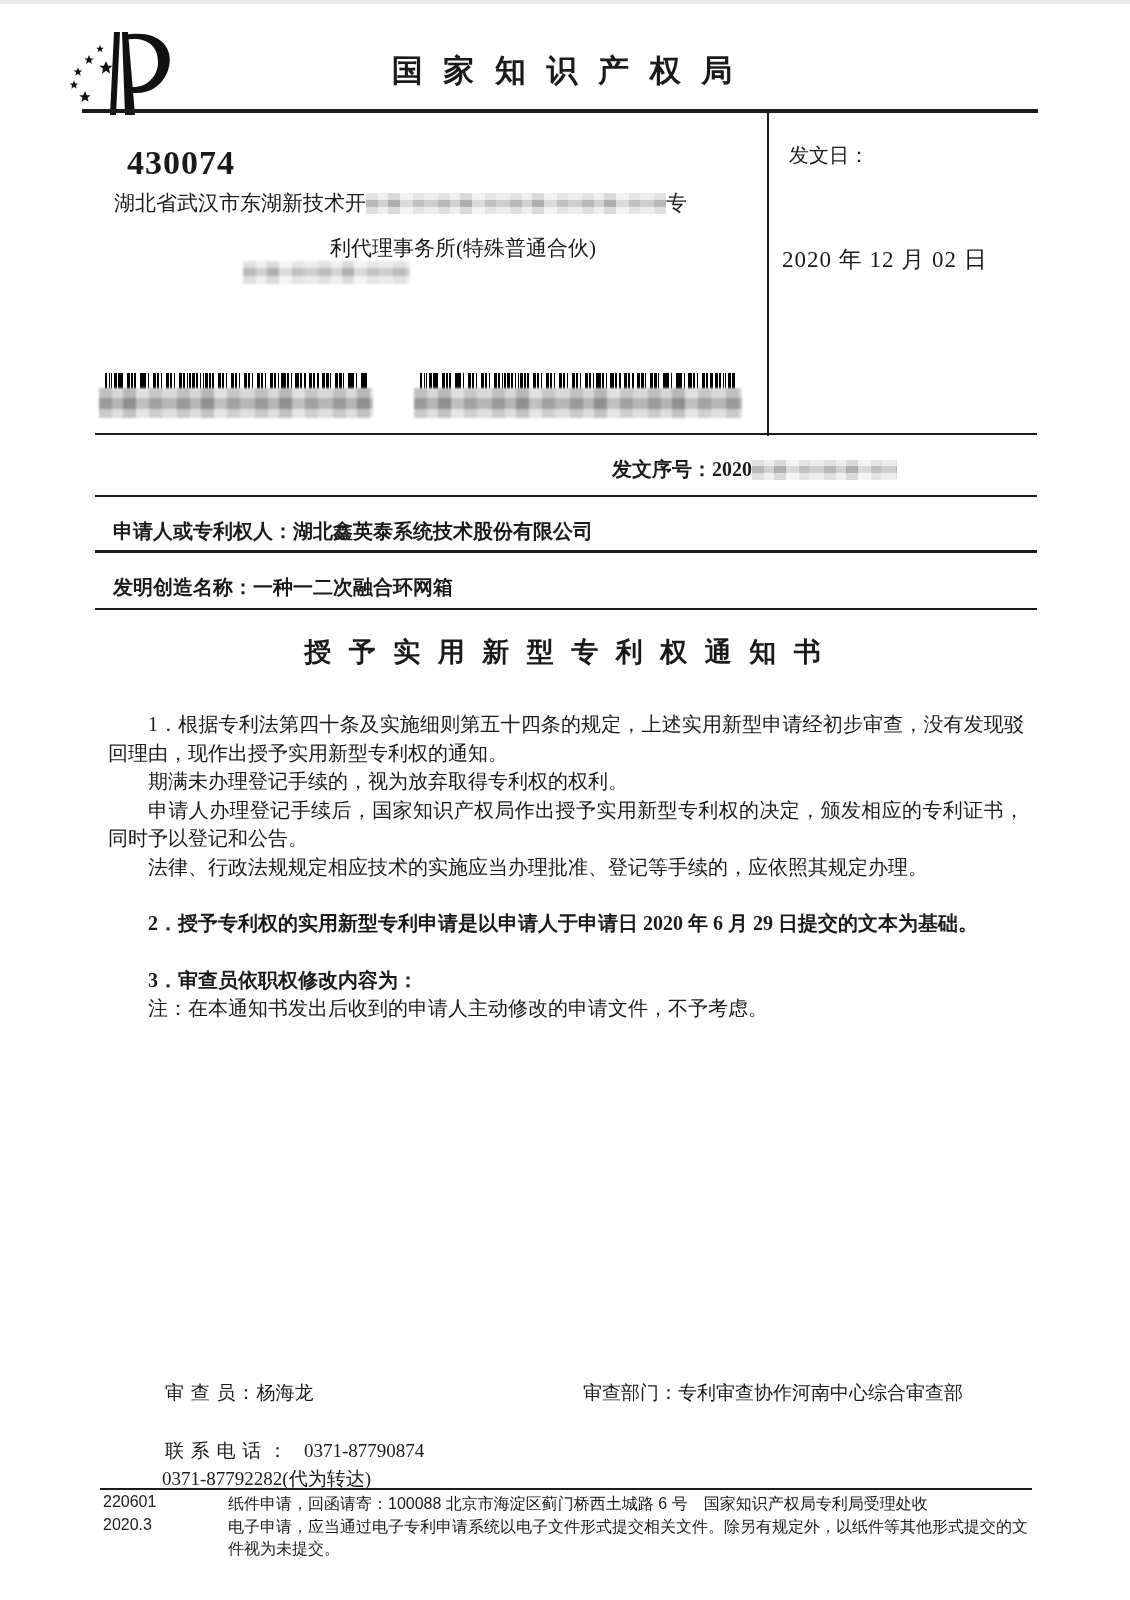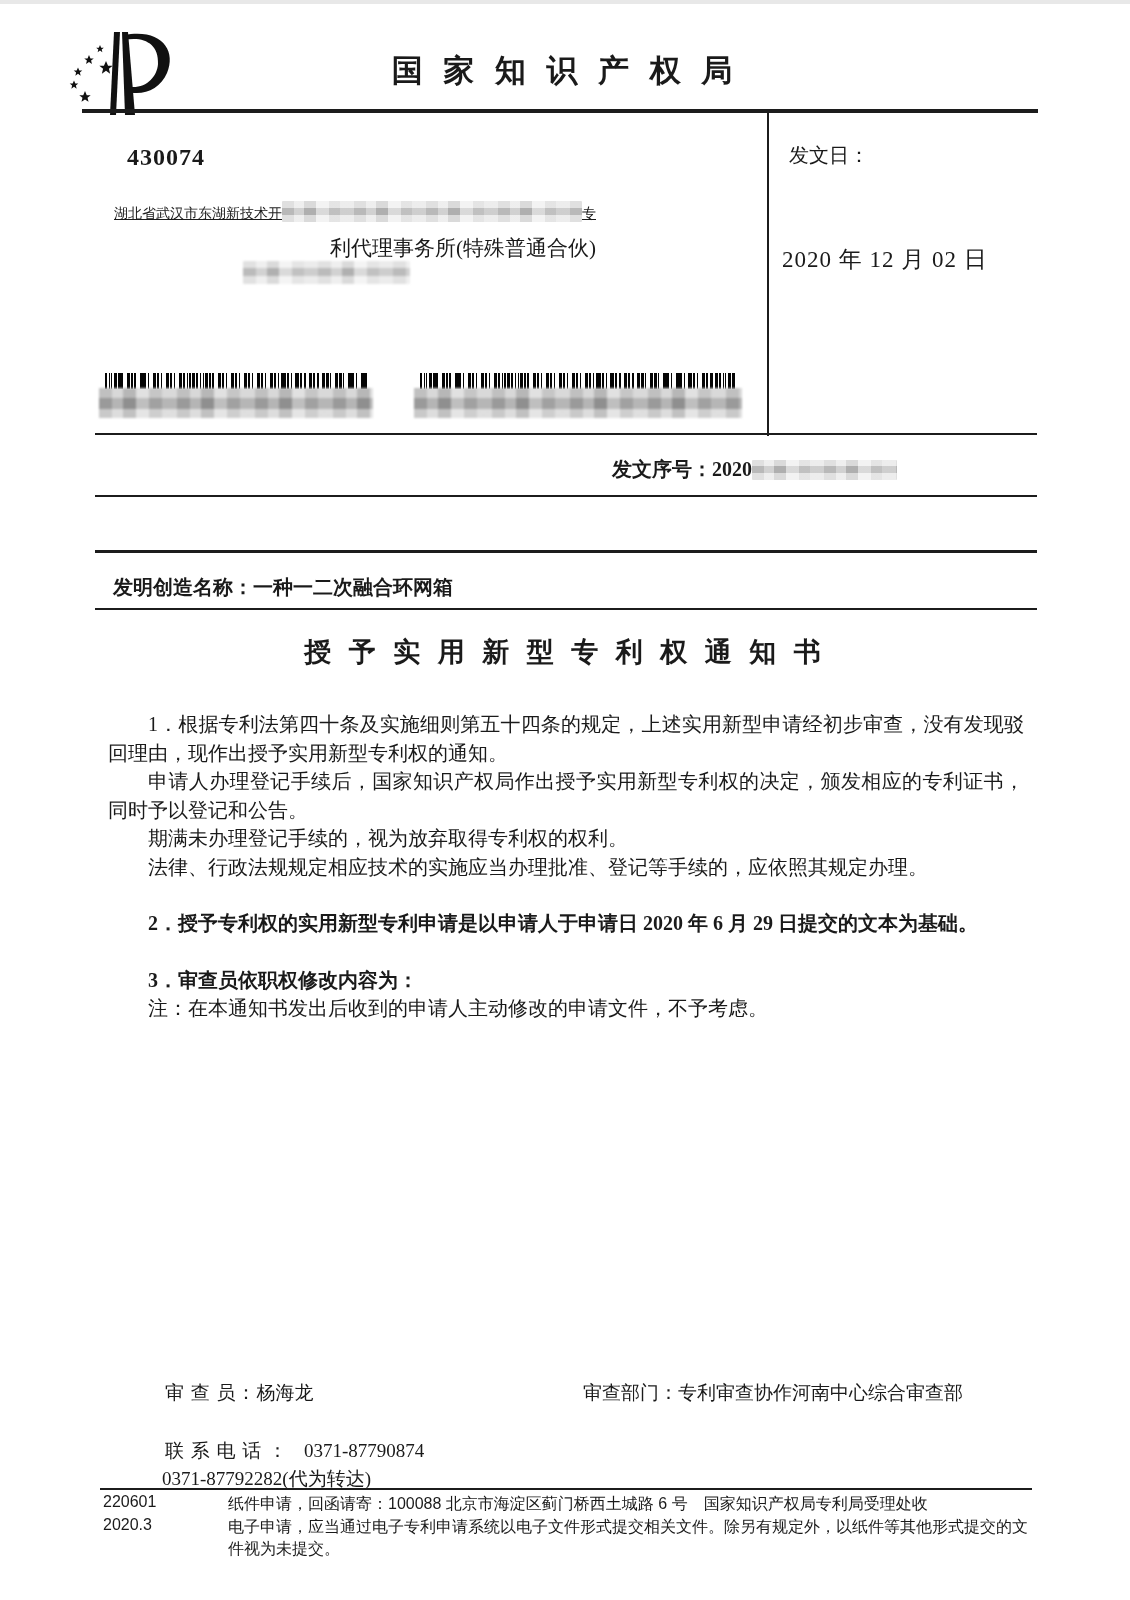--- a/index.html
+++ b/index.html
@@ -15,22 +15,22 @@
 
   
   .agency-title{left:0;right:0;top:46px;text-align:center;
     font-size:31px;font-weight:bold;letter-spacing:6px;white-space:nowrap;}
 
   
   .dispatch-label{left:789px;top:138px;font-size:20px;}
   .dispatch-date{left:782px;top:240px;font-size:23px;letter-spacing:1px;white-space:nowrap;}
 
   
-  .postal-code{left:127px;top:140px;font-size:24px;font-weight:bold;letter-spacing:1px;}
-  .addr1{left:114px;top:197px;font-size:14px;white-space:nowrap;text-decoration:underline;}
+  .postal-code{left:127px;top:140px;font-size:34px;font-weight:bold;letter-spacing:1px;}
+  .addr1{left:114px;top:185px;font-size:21px;white-space:nowrap;}
   .addr2{left:330px;top:230px;font-size:21px;white-space:nowrap;}
 
   
   .redact{
     display:inline-block;vertical-align:-4px;height:21px;border-radius:1px;
     background-image:
       repeating-linear-gradient(0deg, rgba(255,255,255,.45) 0 7px, rgba(0,0,0,.07) 7px 14px),
       repeating-linear-gradient(90deg,#c7c7c7 0 12px,#e1e1e1 12px 22px,#bcbcbc 22px 34px,#eaeaea 34px 47px,#cfcfcf 47px 58px,#dedede 58px 72px);
     filter:blur(.7px);
   }
@@ -120,35 +120,38 @@
   <div class="bcblur" style="left:414px;top:384px;width:328px;"></div>
 
   <div class="hline" style="left:95px;top:429px;width:942px;height:2px;"></div>
 
   <div class="field" style="left:612px;top:452px;">
     <span>发文序号：</span><span class="val">2020</span><span class="redact" style="width:145px;height:20px;"></span>
   </div>
 
   <div class="hline" style="left:95px;top:491px;width:942px;height:2px;"></div>
 
+  <div class="field" style="left:113px;top:514px;">
+    <span>申请人或专利权人：</span><span class="val">湖北鑫英泰系统技术股份有限公司</span>
+  </div>
 
   <div class="hline" style="left:95px;top:546px;width:942px;height:3px;"></div>
 
   <div class="field" style="left:113px;top:570px;">
     <span>发明创造名称：</span><span class="val">一种一二次融合环网箱</span>
   </div>
 
   <div class="hline" style="left:95px;top:604px;width:942px;height:2px;"></div>
 
   <div class="abs notice-title sans">授 予 实 用 新 型 专 利 权 通 知 书</div>
 
   <div class="abs body-text">
     <p>1．根据专利法第四十条及实施细则第五十四条的规定，上述实用新型申请经初步审查，没有发现驳回理由，现作出授予实用新型专利权的通知。</p>
+    <p>期满未办理登记手续的，视为放弃取得专利权的权利。</p>
     <p>申请人办理登记手续后，国家知识产权局作出授予实用新型专利权的决定，颁发相应的专利证书，同时予以登记和公告。</p>
-    <p>期满未办理登记手续的，视为放弃取得专利权的权利。</p>
     <p>法律、行政法规规定相应技术的实施应当办理批准、登记等手续的，应依照其规定办理。</p>
     <p class="gap">2．授予专利权的实用新型专利申请是以申请人于申请日 2020 年 6 月 29 日提交的文本为基础。</p>
     <p class="gap">3．审查员依职权修改内容为：</p>
     <p>注：在本通知书发出后收到的申请人主动修改的申请文件，不予考虑。</p>
   </div>
 
   <div class="exam" style="left:165px;top:1376px;">
     <span class="lbl">审 查 员：</span><span>杨海龙</span>
   </div>
   <div class="exam" style="left:583px;top:1376px;">

